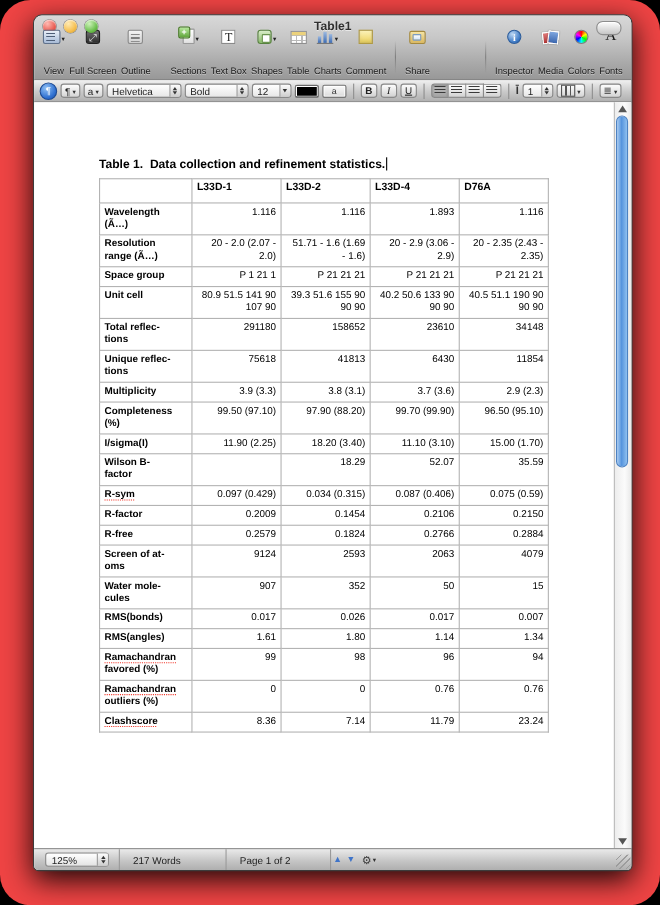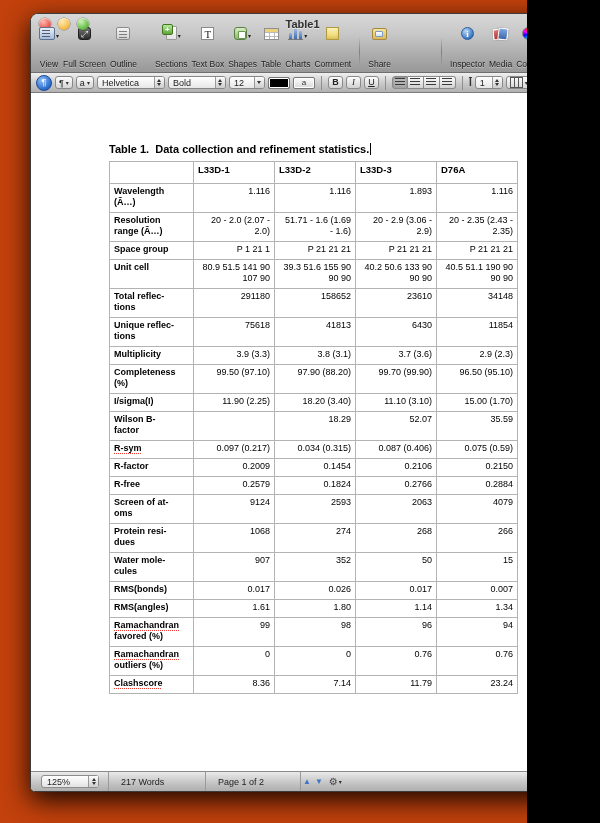--- a/index.html
+++ b/index.html
@@ -1,17 +1,17 @@
 <!DOCTYPE html>
 <html><head>
 <meta charset="utf-8">
 <style>
   html,body{margin:0;padding:0;background:#000;}
-  .stage{position:relative;width:527px;height:823px;background:#c2410c;overflow:hidden;
-         font-family:"Liberation Sans",sans-serif;-webkit-font-smoothing:antialiased;}
+  .stage{position:relative;width:600px;height:823px;background:#ef4444;overflow:hidden;
+         font-family:"Liberation Sans",sans-serif;border-radius:28px;-webkit-font-smoothing:antialiased;}
   .window{position:absolute;left:30px;top:13px;width:543px;height:777px;
           border-radius:8px 8px 5px 5px;overflow:hidden;display:flex;flex-direction:column;
           background:#fff;border:1px solid #3c3c3c;box-shadow:0 8px 26px rgba(0,0,0,.9);}
 
   
   .chrome-top{background:linear-gradient(#d8d8d8,#c7c7c7 35%,#a9a9a9 75%,#989898);
               border-bottom:1px solid #6e6e6e;flex:none;}
   .titlebar{position:relative;height:20px;display:flex;align-items:center;justify-content:center;}
   .title{font-size:11px;font-weight:bold;color:#2f2f2f;text-shadow:0 1px 0 rgba(255,255,255,.55);}
   .traffic{position:absolute;left:8px;top:4px;display:flex;gap:7px;}
@@ -136,21 +136,21 @@
   .fb-al:last-child{border-radius:0 3px 3px 0;}
   .fb-al.active{background:linear-gradient(#bfbfbf,#a5a5a5);box-shadow:inset 0 1px 2px rgba(0,0,0,.3);}
   .al-g{width:10px;height:9px;background:repeating-linear-gradient(#3a3a3a 0 1px,transparent 1px 3px);}
   .fb-lsicon{font-size:10px;color:#333;font-weight:bold;}
   .colgl{width:11px;height:9px;border:1px solid #555;
              background:repeating-linear-gradient(90deg,transparent 0 3px,#555 3px 4px);}
   .listgl{font-size:9px;color:#333;line-height:9px;}
 
   
   .docarea{flex:1;display:flex;min-height:0;background:#fff;}
-  .page{flex:1;padding:50px 0 0 78px;position:relative;overflow:hidden;}
+  .page{flex:1;padding:50px 0 0 59px;position:relative;overflow:hidden;}
   .caption{font-size:11px;font-weight:bold;color:#000;}
   .caption .ctext{white-space:pre;}
   .cursor{display:inline-block;width:1px;height:12px;background:#000;vertical-align:-2px;margin-left:1px;}
   table.stats{margin-top:6px;border-collapse:collapse;table-layout:fixed;width:408px;
               font-size:9px;line-height:11px;color:#000;border:1px solid #4d7c0f;}
   .stats col.label{width:84px;}
   .stats col.data{width:81px;}
   .stats th,.stats td{border:1px solid #b3b3b3;vertical-align:top;padding:2px 4px 4px;}
   .stats th{font-size:9.5px;text-align:left;padding-bottom:8px;font-weight:bold;}
   .stats td.lbl{font-weight:bold;white-space:pre-line;}
@@ -378,21 +378,21 @@
               <col class="data">
               <col class="data">
               <col class="data">
               <col class="data">
             </colgroup>
             <thead>
               <tr>
                 <th></th>
                 <th>L33D-1</th>
                 <th>L33D-2</th>
-                <th>L33D-3</th>
+                <th>L33D-4</th>
                 <th>D76A</th>
               </tr>
             </thead>
             <tbody>
               <tr>
                 <td class="lbl"><span>Wavelength
 (Ã…)</span></td>
                 <td class="val">1.116</td>
                 <td class="val">1.116</td>
                 <td class="val">1.893</td>
@@ -469,21 +469,21 @@
               <tr>
                 <td class="lbl"><span>Wilson B-
 factor</span></td>
                 <td class="val"></td>
                 <td class="val">18.29</td>
                 <td class="val">52.07</td>
                 <td class="val">35.59</td>
               </tr>
               <tr>
                 <td class="lbl"><span class="miss">R-sym</span></td>
-                <td class="val">0.097 (0.217)</td>
+                <td class="val">0.097 (0.429)</td>
                 <td class="val">0.034 (0.315)</td>
                 <td class="val">0.087 (0.406)</td>
                 <td class="val">0.075 (0.59)</td>
               </tr>
               <tr>
                 <td class="lbl"><span>R-factor</span></td>
                 <td class="val">0.2009</td>
                 <td class="val">0.1454</td>
                 <td class="val">0.2106</td>
                 <td class="val">0.2150</td>
@@ -495,28 +495,20 @@
                 <td class="val">0.2766</td>
                 <td class="val">0.2884</td>
               </tr>
               <tr>
                 <td class="lbl"><span>Screen of at-
 oms</span></td>
                 <td class="val">9124</td>
                 <td class="val">2593</td>
                 <td class="val">2063</td>
                 <td class="val">4079</td>
-              </tr>
-              <tr>
-                <td class="lbl"><span>Protein resi-
-dues</span></td>
-                <td class="val">1068</td>
-                <td class="val">274</td>
-                <td class="val">268</td>
-                <td class="val">266</td>
               </tr>
               <tr>
                 <td class="lbl"><span>Water mole-
 cules</span></td>
                 <td class="val">907</td>
                 <td class="val">352</td>
                 <td class="val">50</td>
                 <td class="val">15</td>
               </tr>
               <tr>

